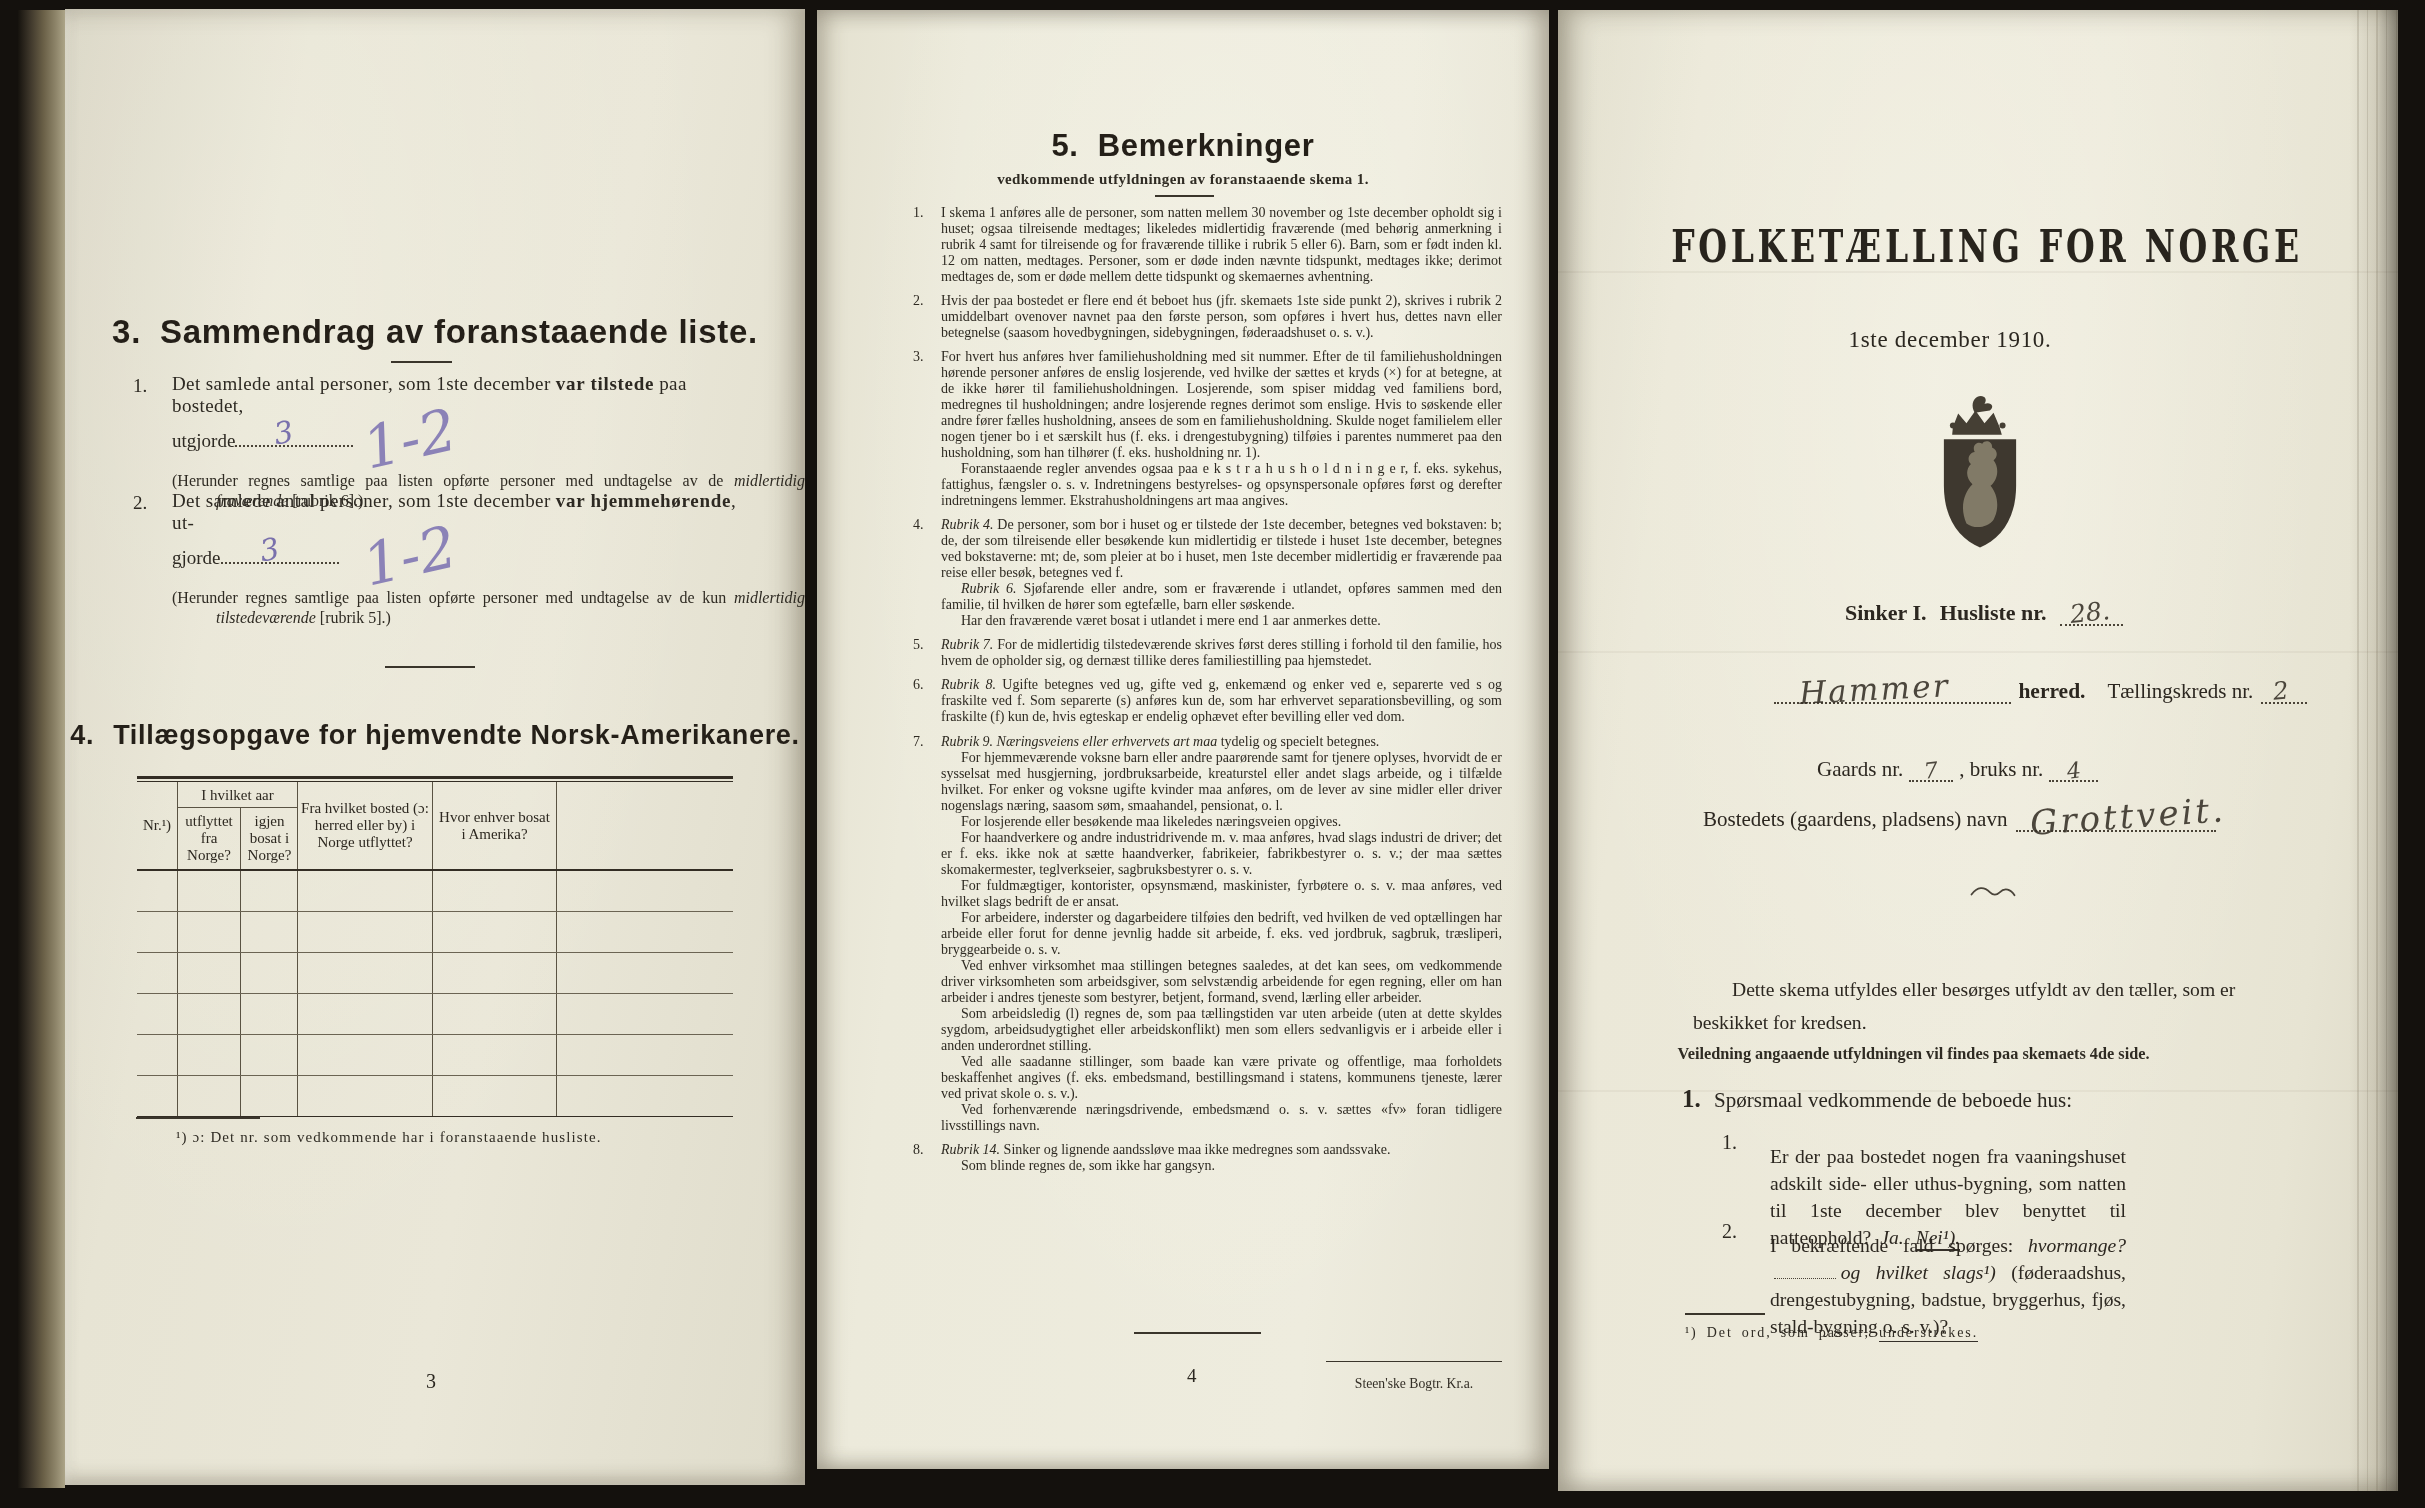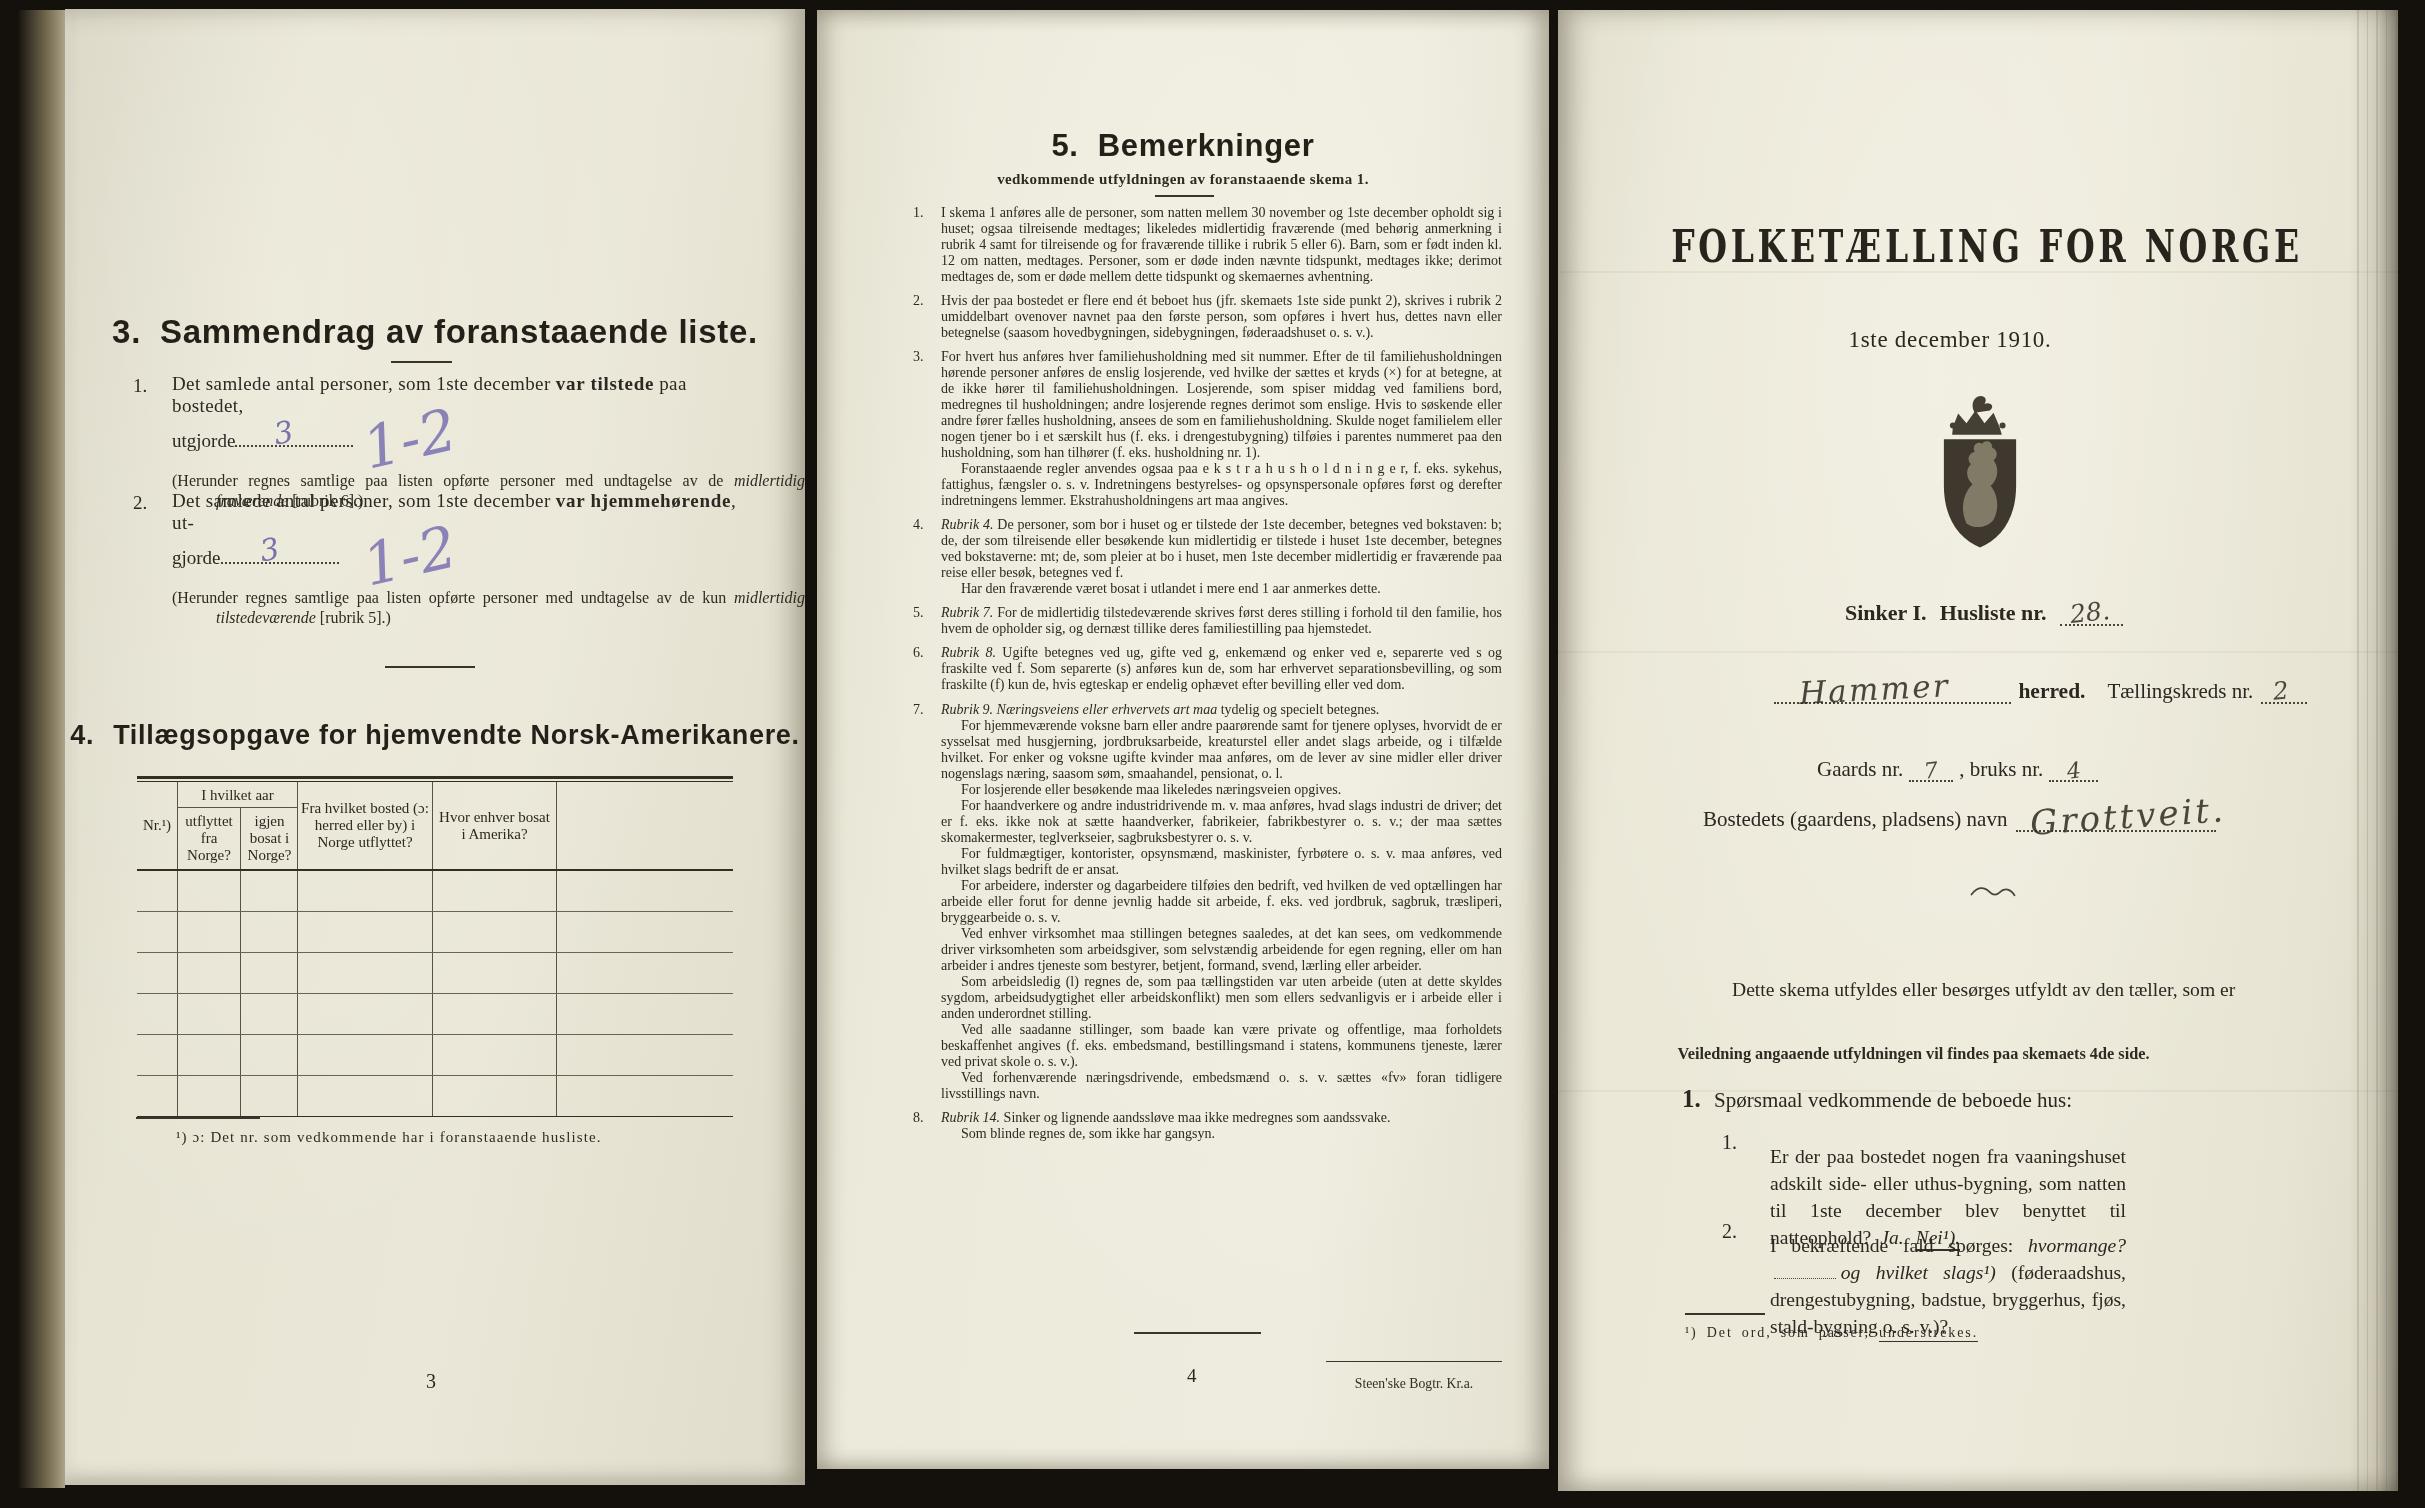--- a/index.html
+++ b/index.html
@@ -298,20 +298,21 @@
         <p class="rpara">Hvis der paa bostedet er flere end ét beboet hus (jfr. skemaets 1ste side punkt 2), skrives i rubrik 2 umiddelbart ovenover navnet paa den første person, som opføres i hvert hus, dettes navn eller betegnelse (saasom hovedbygningen, sidebygningen, føderaadshuset o. s. v.).</p>
       </div>
       <div class="ritem">
         <span class="rnum">3.</span>
         <p class="rpara">For hvert hus anføres hver familiehusholdning med sit nummer.  Efter de til familiehusholdningen hørende personer anføres de enslig losjerende, ved hvilke der sættes et kryds (×) for at betegne, at de ikke hører til familiehusholdningen.  Losjerende, som spiser middag ved familiens bord, medregnes til husholdningen; andre losjerende regnes derimot som enslige. Hvis to søskende eller andre fører fælles husholdning, ansees de som en familiehusholdning. Skulde noget familielem eller nogen tjener bo i et særskilt hus (f. eks. i drengestubygning) tilføies i parentes nummeret paa den husholdning, som han tilhører (f. eks. husholdning nr. 1).</p>
         <p class="rpara cont">Foranstaaende regler anvendes ogsaa paa e k s t r a h u s h o l d n i n g e r, f. eks. sykehus, fattighus, fængsler o. s. v.  Indretningens bestyrelses- og opsynspersonale opføres først og derefter indretningens lemmer.  Ekstrahusholdningens art maa angives.</p>
       </div>
       <div class="ritem">
         <span class="rnum">4.</span>
         <p class="rpara"><span class="rlead">Rubrik 4.  </span>De personer, som bor i huset og er tilstede der 1ste december, betegnes ved bokstaven: b; de, der som tilreisende eller besøkende kun midlertidig er tilstede i huset 1ste december, betegnes ved bokstaverne: mt; de, som pleier at bo i huset, men 1ste december midlertidig er fraværende paa reise eller besøk, betegnes ved f.</p>
+        <p class="rpara cont"><span class="rlead">Rubrik 6.  </span>Sjøfarende eller andre, som er fraværende i utlandet, opføres sammen med den familie, til hvilken de hører som egtefælle, barn eller søskende.</p>
         <p class="rpara cont">Har den fraværende været bosat i utlandet i mere end 1 aar anmerkes dette.</p>
       </div>
       <div class="ritem">
         <span class="rnum">5.</span>
         <p class="rpara"><span class="rlead">Rubrik 7.  </span>For de midlertidig tilstedeværende skrives først deres stilling i forhold til den familie, hos hvem de opholder sig, og dernæst tillike deres familiestilling paa hjemstedet.</p>
       </div>
       <div class="ritem">
         <span class="rnum">6.</span>
         <p class="rpara"><span class="rlead">Rubrik 8.  </span>Ugifte betegnes ved ug, gifte ved g, enkemænd og enker ved e, separerte ved s og fraskilte ved f.  Som separerte (s) anføres kun de, som har erhvervet separationsbevilling, og som fraskilte (f) kun de, hvis egteskap er endelig ophævet efter bevilling eller ved dom.</p>
       </div>
@@ -393,20 +394,21 @@
         <span class="hw ink hw-bosted">Grottveit.</span>
       </span>
   </div>
 
   <svg id="ornament" width="46" height="18" viewBox="0 0 62 24">
     <path d="M2,14 C10,3 19,3 27,11 C31,15 36,15 40,11 C47,4 55,7 60,15" stroke="#4a443a" fill="none" stroke-width="2.4" stroke-linecap="round"></path>
   </svg>
 
   <div id="instr1">
     <div class="i1l1">Dette skema utfyldes eller besørges utfyldt av den tæller, som er</div>
+    <div class="i1l2">beskikket for kredsen.</div>
   </div>
   <div id="instr2">Veiledning angaaende utfyldningen vil findes paa skemaets 4de side.</div>
 
   <div id="qhead">
     <span class="qh-num">1.</span><span class="qh-t">Spørsmaal vedkommende de beboede hus:</span>
   </div>
 
   <div class="q" id="q1">
     <span class="qnum">1.</span>
     <p class="qtext"><span>Er der paa bostedet nogen fra vaaningshuset adskilt side- eller uthus-bygning, som natten til 1ste december blev benyttet til natteophold?</span><i class="ja">Ja.</i><i class="uline">Nei¹).</i></p>

